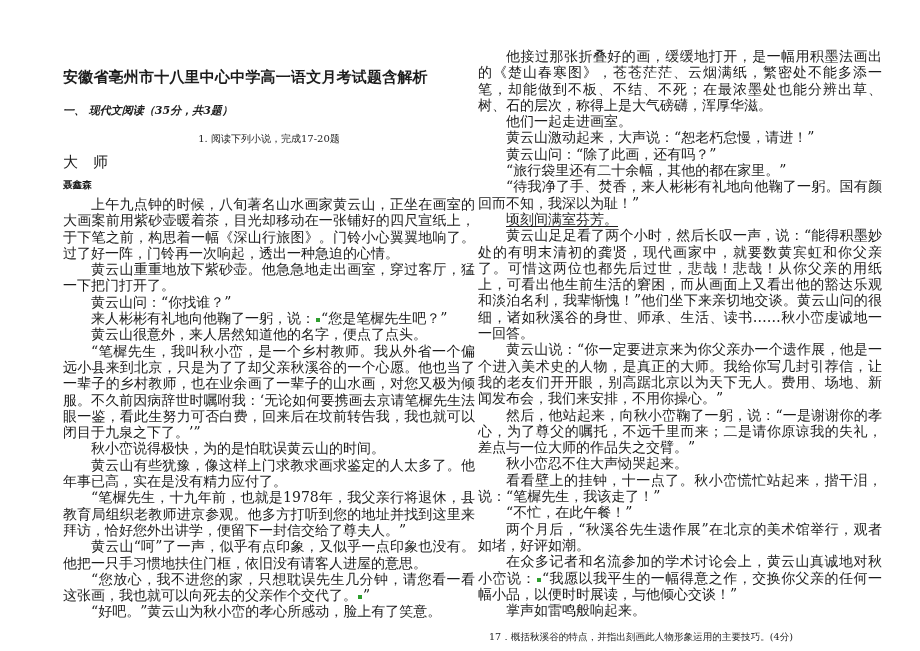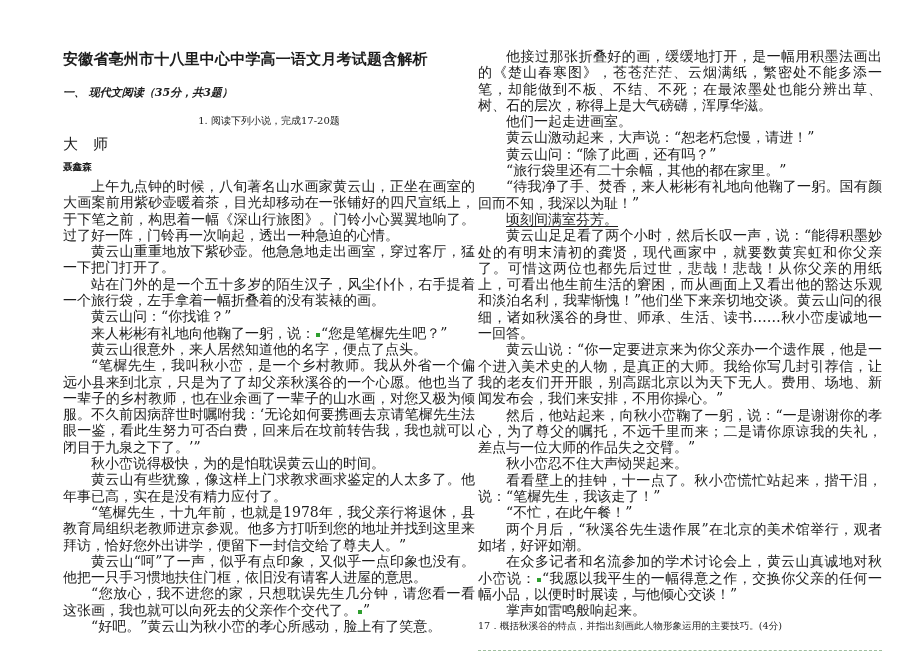--- a/index.html
+++ b/index.html
@@ -2,52 +2,51 @@
 <html><head>
 <meta charset="utf-8">
 <style>
   html,body{margin:0;padding:0;}
   body{
     width:920px;height:651px;position:relative;background:#ffffff;
     font-family:"DejaVu Serif","Liberation Serif",serif;color:#1c1c1c;
     overflow:hidden;
   }
   .col{position:absolute;top:46px;}
-  .col-left{left:63px;width:412px;}
+  .col-left{left:63px;width:412px;margin-top:18px;}
   .col-right{left:478px;width:404px;top:48px;}
   .doc-title{font-size:15px;font-weight:bold;margin:4px 0 16px 0;letter-spacing:.2px;}
   .sec-heading{font-size:11px;font-weight:bold;margin:0 0 14px 0;font-style:italic;}
   .intro-line{font-size:10px;margin:0 0 7px 0;text-align:center;}
   .story-title{font-size:15px;margin:0 0 7px 0;}
   .author{font-size:9.6px;font-weight:bold;margin:0 0 4px 0;}
   p.body{font-size:14px;line-height:16.3px;margin:0;text-indent:2em;
          text-align:justify;text-justify:inter-ideograph;}
   .ul{text-decoration:underline;text-underline-offset:2px;}
   .gmark{display:inline-block;width:4px;height:4px;background:#2e9e2e;
          margin:0 1px 1px 1px;}
-  p.question{font-size:9.6px;line-height:16.3px;margin:0;text-indent:0;text-align:justify;}
+  p.question{font-size:9.6px;line-height:16.3px;margin:11px;text-indent:0;text-align:justify;}
   .q17{margin-top:8px;}
   .q18{margin-top:11px;}
   .ans-line{height:0;border:none;margin:0;}
   .ans-line-1{border-top:1px dashed #9fbf9f;margin-top:15px;}
   .ans-line-2{border-top:1px dashed #bfaabf;margin-top:16px;}
 </style>
 </head>
 <body>
 
 <div class="col col-left">
   <div class="doc-title">安徽省亳州市十八里中心中学高一语文月考试题含解析</div>
   <div class="sec-heading">一、 现代文阅读（35分，共3题）</div>
   <div class="intro-line">1. 阅读下列小说，完成17-20题</div>
   <div class="story-title">大　师</div>
   <div class="author">聂鑫森</div>
 
   <p class="body">上午九点钟的时候，八旬著名山水画家黄云山，正坐在画室的大画案前用紫砂壶暖着茶，目光却移动在一张铺好的四尺宣纸上，于下笔之前，构思着一幅《深山行旅图》。门铃小心翼翼地响了。过了好一阵，门铃再一次响起，透出一种急迫的心情。</p>
   <p class="body">黄云山重重地放下紫砂壶。他急急地走出画室，穿过客厅，猛一下把门打开了。</p>
-  <p class="body">站在门外的是一个五十多岁的陌生汉子，风尘仆仆，右手提着一个旅行袋，左手拿着一幅折叠着的没有装裱的画。</p>
   <p class="body">黄云山问：“你找谁？”</p>
   <p class="body"><span>来人彬彬有礼地向他鞠了一躬，说：</span><span class="gmark"></span><span>“您是笔樨先生吧？”</span></p>
   <p class="body">黄云山很意外，来人居然知道他的名字，便点了点头。</p>
   <p class="body">“笔樨先生，我叫秋小峦，是一个乡村教师。我从外省一个偏远小县来到北京，只是为了了却父亲秋溪谷的一个心愿。他也当了一辈子的乡村教师，也在业余画了一辈子的山水画，对您又极为倾服。不久前因病辞世时嘱咐我：‘无论如何要携画去京请笔樨先生法眼一鉴，看此生努力可否白费，回来后在坟前转告我，我也就可以闭目于九泉之下了。’”</p>
   <p class="body">秋小峦说得极快，为的是怕耽误黄云山的时间。</p>
   <p class="body">黄云山有些犹豫，像这样上门求教求画求鉴定的人太多了。他年事已高，实在是没有精力应付了。</p>
   <p class="body">“笔樨先生，十九年前，也就是1978年，我父亲行将退休，县教育局组织老教师进京参观。他多方打听到您的地址并找到这里来拜访，恰好您外出讲学，便留下一封信交给了尊夫人。”</p>
   <p class="body">黄云山“呵”了一声，似乎有点印象，又似乎一点印象也没有。他把一只手习惯地扶住门框，依旧没有请客人进屋的意思。</p>
   <p class="body"><span>“您放心，我不进您的家，只想耽误先生几分钟，请您看一看这张画，我也就可以向死去的父亲作个交代了。</span><span class="gmark"></span><span>”</span></p>
   <p class="body">“好吧。”黄云山为秋小峦的孝心所感动，脸上有了笑意。</p>

